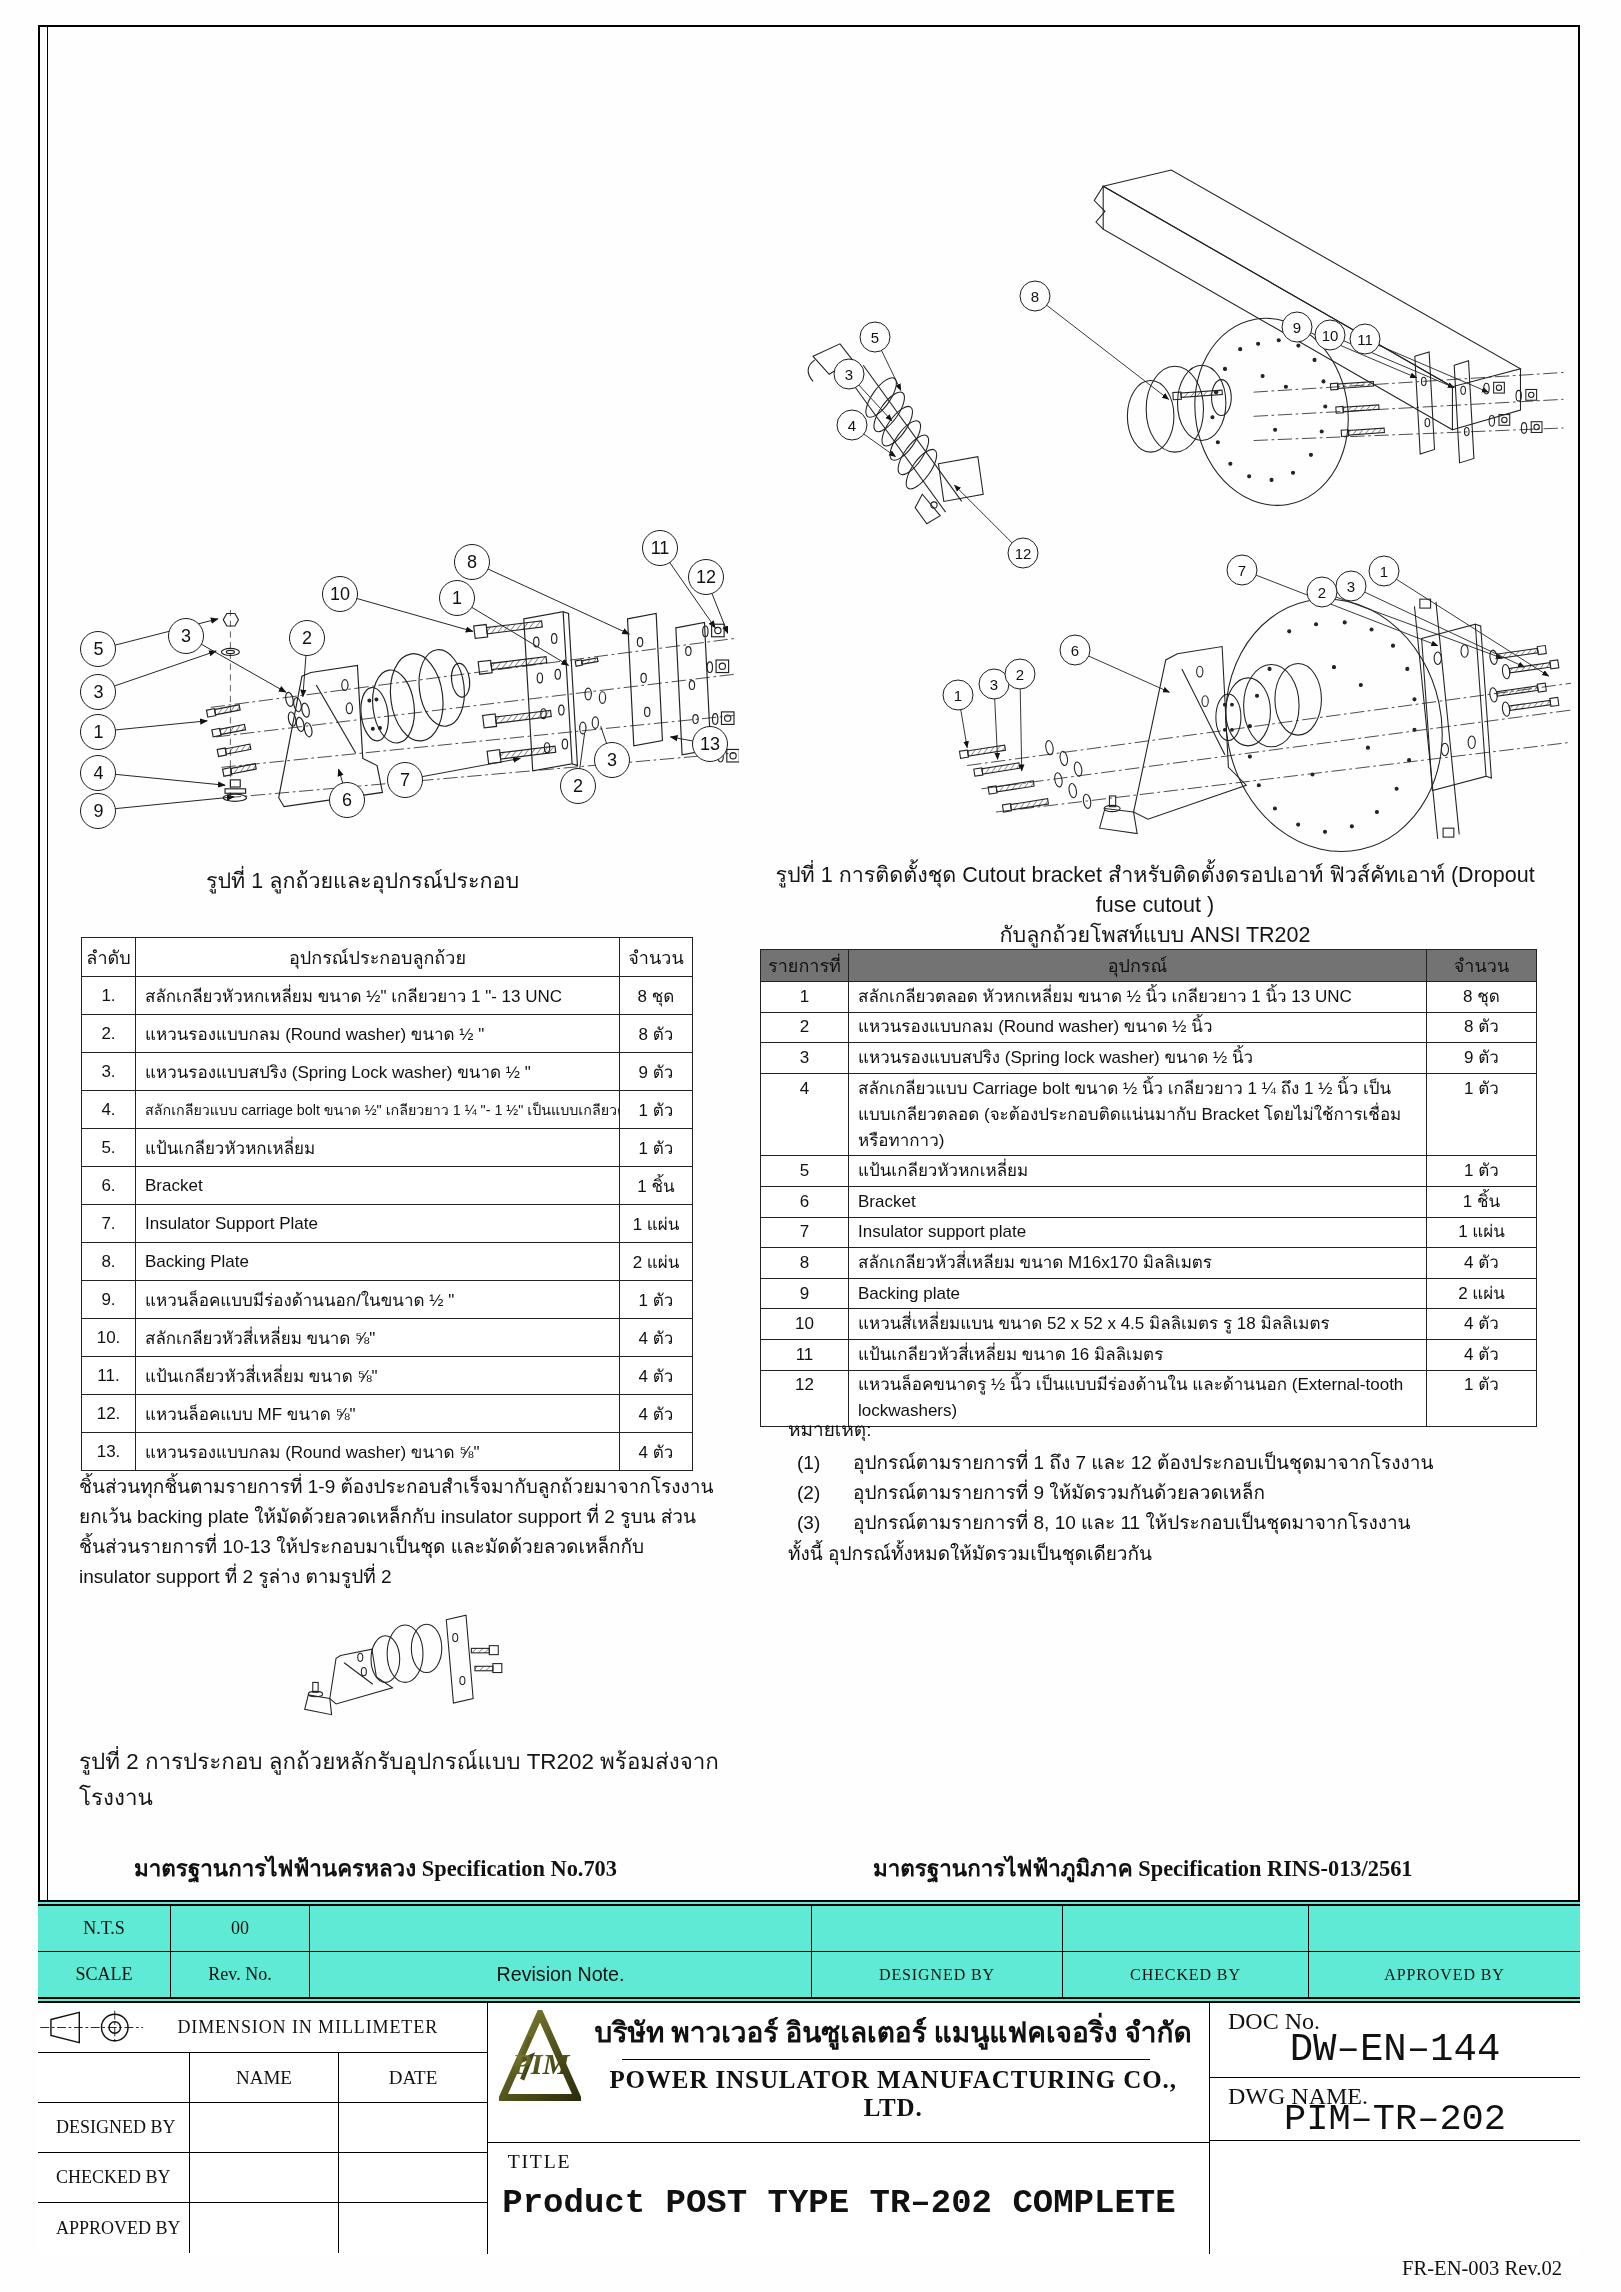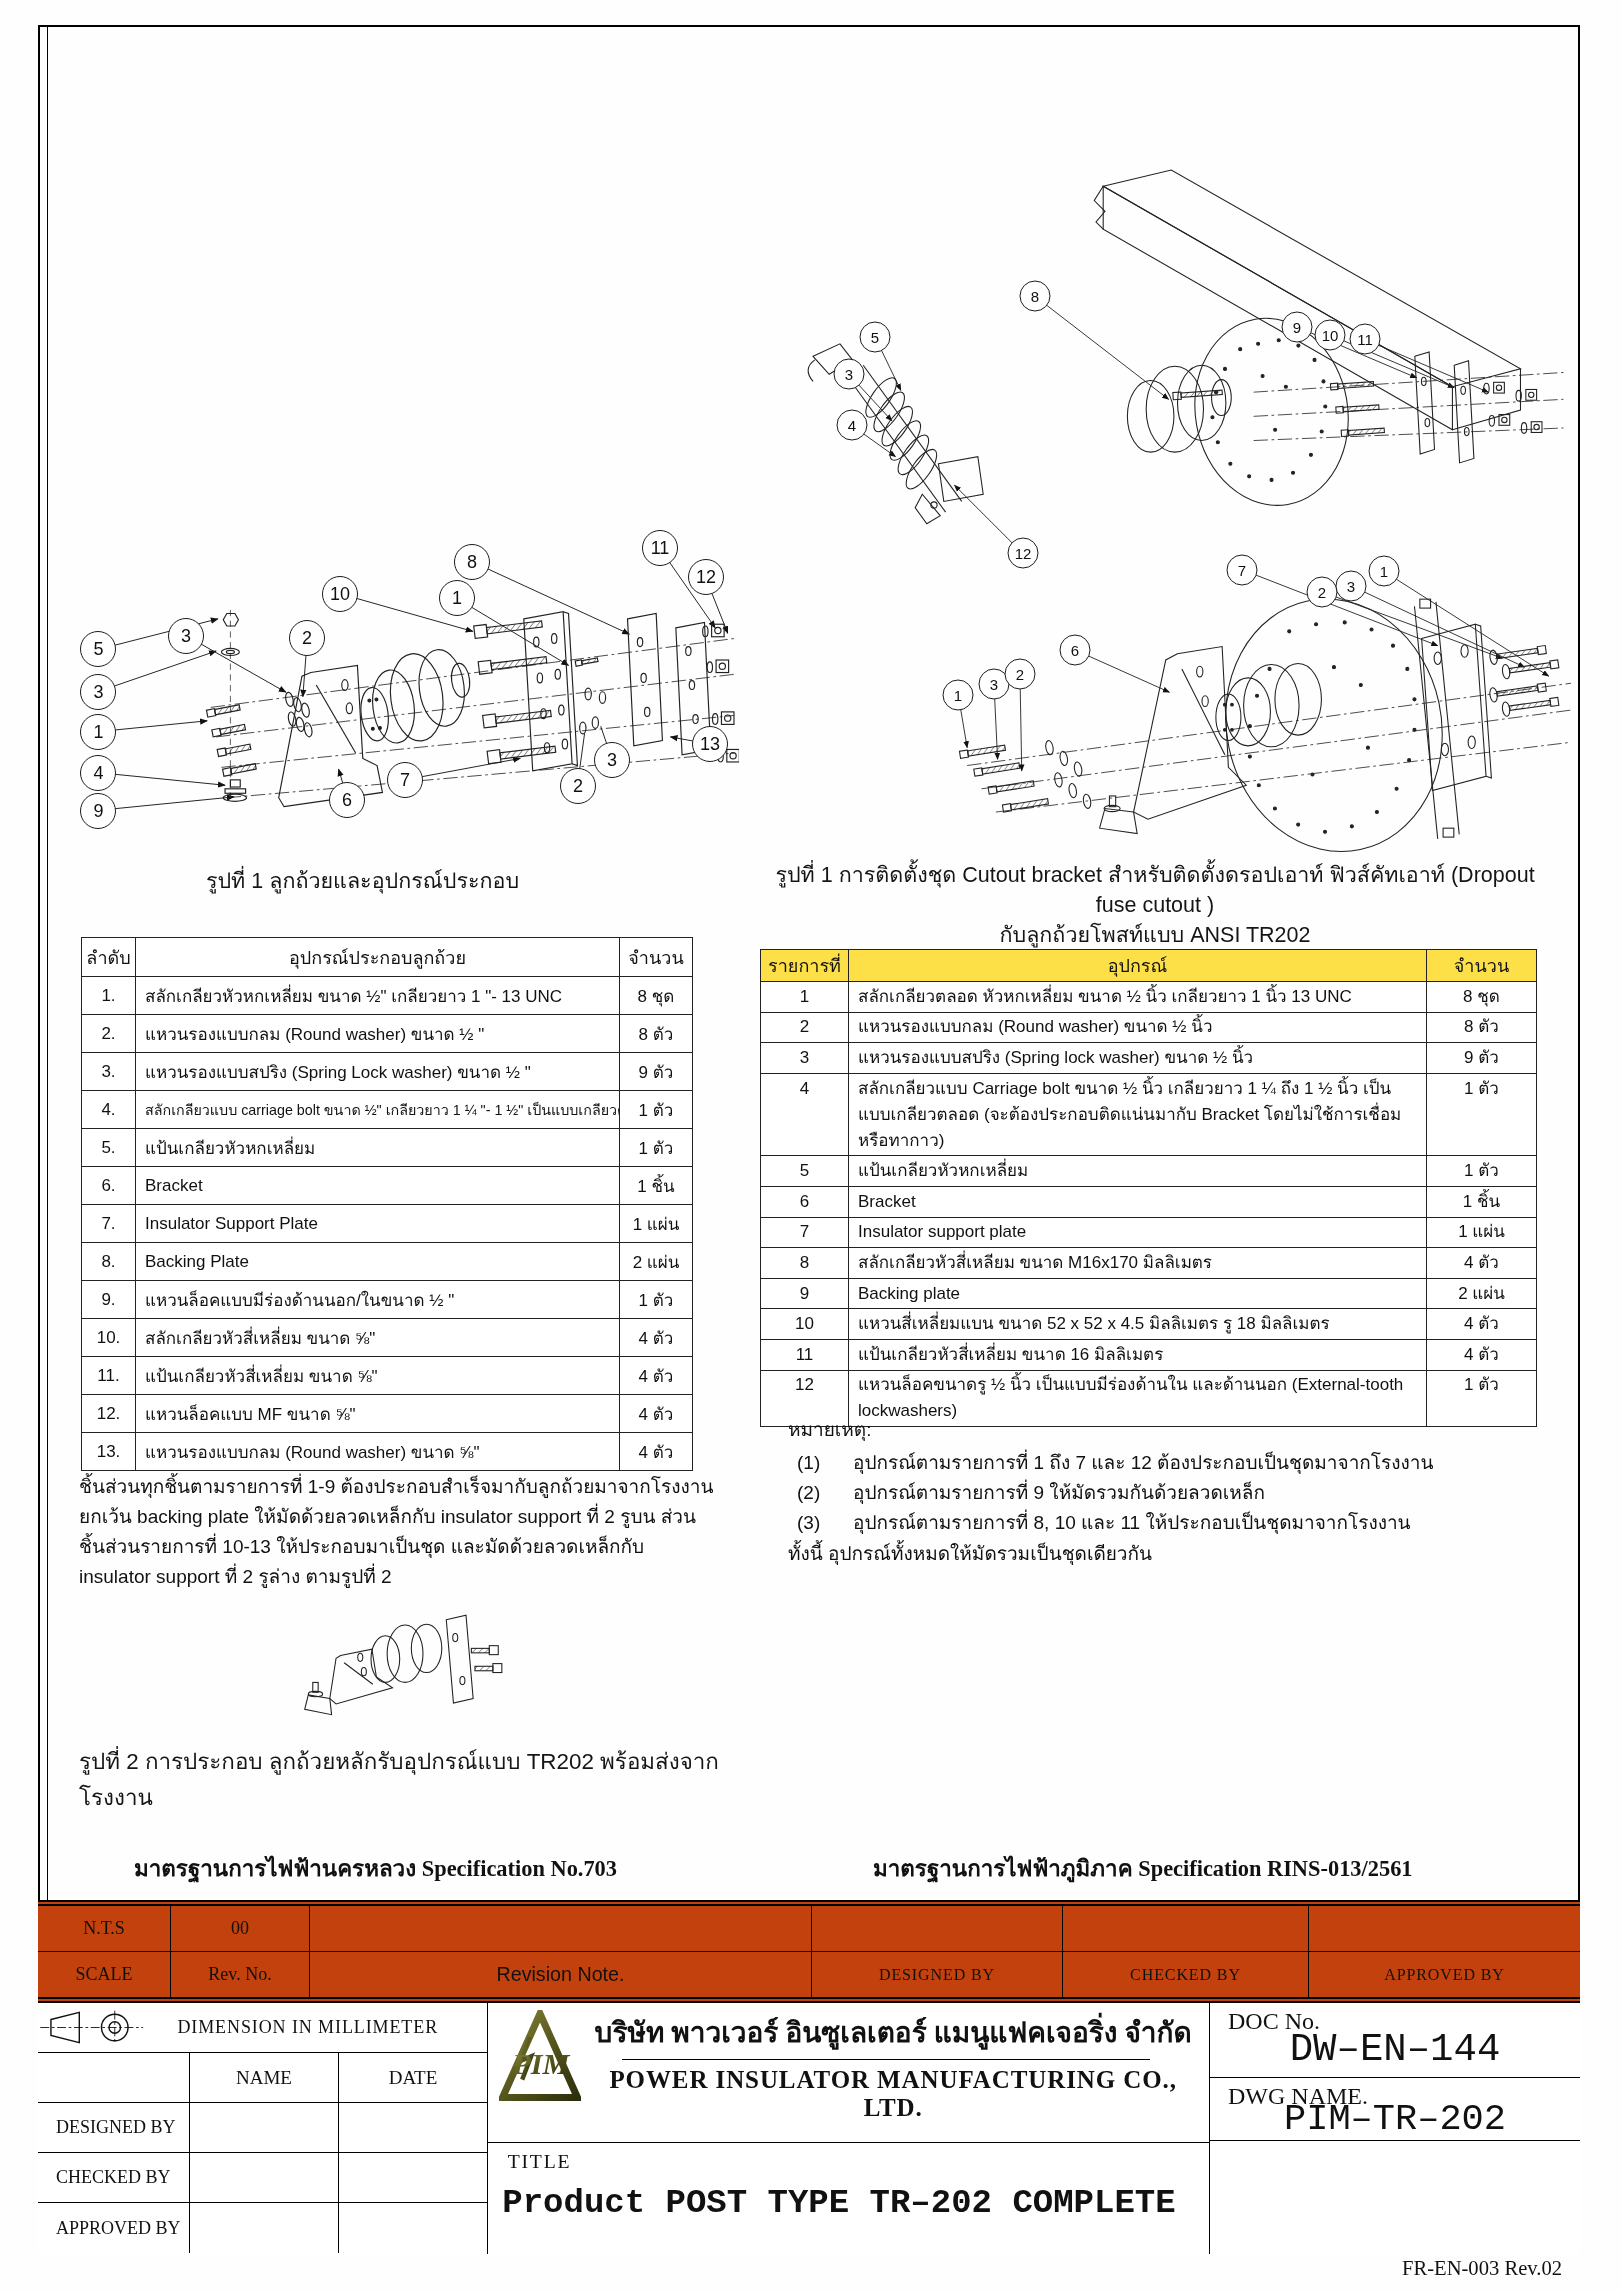--- a/index.html
+++ b/index.html
@@ -25,37 +25,37 @@
   th,td{border:1.8px solid #222;box-sizing:border-box;}
   th{font-weight:400;}
   #tbl-left{left:81px;top:937px;width:611px;}
   #tbl-left th{height:39px;font-size:18px;}
   #tbl-left td{height:38px;font-size:17px;padding:0 9px;overflow:hidden;white-space:nowrap;}
   #tbl-left col.c1{width:54px;} #tbl-left col.c2{width:484px;} #tbl-left col.c3{width:73px;}
   #tbl-left td:first-child,#tbl-left td:last-child{text-align:center;padding:0;}
   #tbl-left tbody tr:nth-child(4) td:nth-child(2){font-size:14.3px;}
 
   #tbl-right{left:760px;top:949px;width:776px;}
-  #tbl-right th{height:32px;font-size:18px;background:#fde047;}
+  #tbl-right th{height:32px;font-size:18px;background:#737373;}
   #tbl-right td{font-size:17px;line-height:26px;padding:1.8px 9px;}
   #tbl-right col.c1{width:88px;} #tbl-right col.c2{width:578px;} #tbl-right col.c3{width:110px;}
   #tbl-right td:first-child,#tbl-right td:last-child{text-align:center;padding:1.8px 0;vertical-align:top;}
 
   #note-left{position:absolute;left:79px;top:1472px;width:638px;font-size:19px;line-height:30px;}
   #notes{position:absolute;left:788px;top:1415px;width:770px;font-size:19px;line-height:30px;}
   #notes .nh{font-weight:400;margin-bottom:2.7px;}
   .ni{display:flex;}
   .ni .nnum{width:56px;padding-left:9px;flex:none;}
   .nc{margin-top:0.9px;}
 
   .spec{position:absolute;top:1850px;font-family:"Liberation Serif",serif;font-weight:700;font-size:22.4px;}
   #spec-left{left:134px;} #spec-right{left:873px;}
 
   #revstrip{position:absolute;left:38px;top:1900px;width:1542px;box-sizing:border-box;
-            border-top:6.3px double #000;border-bottom:6.3px double #000;background:#c2410c;}
+            border-top:6.3px double #000;border-bottom:6.3px double #000;background:#5eead4;}
   .rrow{display:flex;height:45px;}
   .rrow+.rrow{border-top:1.8px solid #000;}
   .rc{border-right:1.8px solid #000;display:flex;align-items:center;justify-content:center;
       font-family:"Liberation Serif",serif;font-size:18px;box-sizing:border-box;}
   .rc:last-child{border-right:none;}
   .w1{width:133px;} .w2{width:139px;} .w3{width:502px;} .w4{width:251px;} .w5{width:246px;} .w6{flex:1;}
   .rc.sans{font-family:"Liberation Sans",sans-serif;font-size:19.7px;}
   .rc.small{font-size:16px;letter-spacing:0.9px;}
 
   #tblock{position:absolute;left:38px;top:2003px;width:1542px;height:251px;box-sizing:border-box;background:#fff;}

